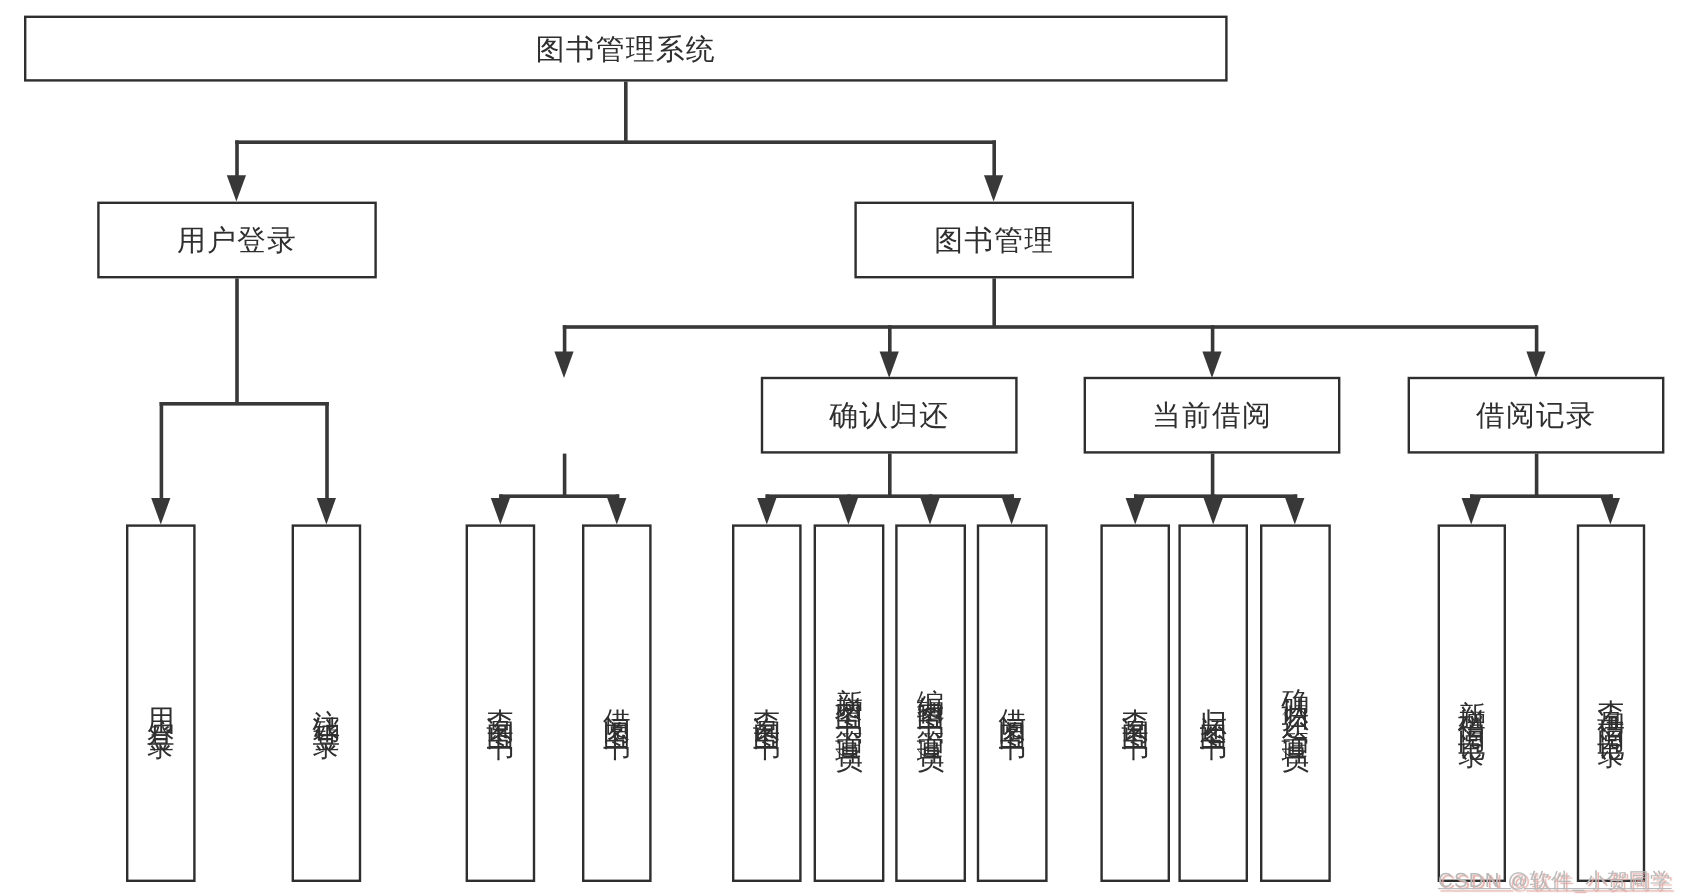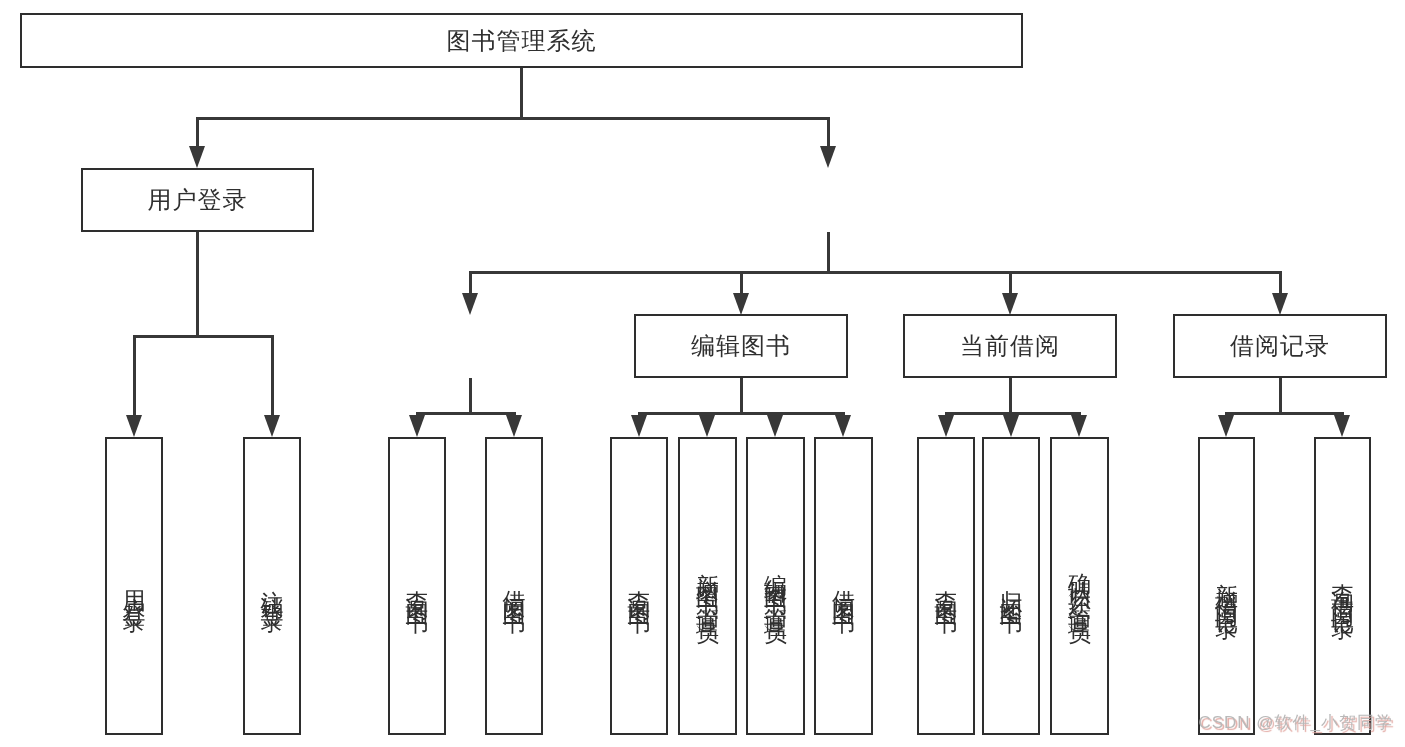--- a/index.html
+++ b/index.html
@@ -37,63 +37,65 @@
   .vline{width:2.5px;}
   .arrow{
     position:absolute;
     width:0;height:0;
     border-left:8px solid transparent;
     border-right:8px solid transparent;
     border-top:22px solid #383838;
   }
   .watermark{
     position:absolute;
-    right:12px;bottom:13px;
+    right:12px;bottom:2px;
     font-size:17px;
     color:#b9b9b9;
     text-shadow:2px 2px 1px #e2a8a2;
     letter-spacing:1px;
     z-index:5;
+    text-decoration:underline;
   }
 </style>
 </head>
 <body>
 
 <div class="canvas">
 
   <div class="node" style="left:20px;top:13px;width:1003px;height:55px">图书管理系统</div>
 
   <div class="vline" style="left:520px;top:68px;height:50px"></div>
   <div class="hline" style="left:196px;top:117px;width:634px"></div>
   <div class="vline" style="left:196px;top:117px;height:31px"></div>
   <div class="arrow" style="left:189px;top:146px"></div>
   <div class="vline" style="left:827px;top:117px;height:31px"></div>
   <div class="arrow" style="left:820px;top:146px"></div>
 
   <div class="node" style="left:81px;top:168px;width:233px;height:64px">用户登录</div>
+  <div class="node" style="left:712px;top:168px;width:233px;height:64px">图书管理</div>
 
   <div class="vline" style="left:196px;top:232px;height:105px"></div>
   <div class="hline" style="left:133px;top:335px;width:141px"></div>
   <div class="vline" style="left:133px;top:335px;height:82px"></div>
   <div class="arrow" style="left:126px;top:415px"></div>
   <div class="vline" style="left:271px;top:335px;height:82px"></div>
   <div class="arrow" style="left:264px;top:415px"></div>
 
   <div class="vline" style="left:827px;top:232px;height:41px"></div>
   <div class="hline" style="left:469px;top:271px;width:812px"></div>
   <div class="vline" style="left:469px;top:271px;height:24px"></div>
   <div class="arrow" style="left:462px;top:293px"></div>
   <div class="vline" style="left:740px;top:271px;height:24px"></div>
   <div class="arrow" style="left:733px;top:293px"></div>
   <div class="vline" style="left:1009px;top:271px;height:24px"></div>
   <div class="arrow" style="left:1002px;top:293px"></div>
   <div class="vline" style="left:1279px;top:271px;height:24px"></div>
   <div class="arrow" style="left:1272px;top:293px"></div>
 
-  <div class="node" style="left:634px;top:314px;width:214px;height:64px">编辑图书</div>
+  <div class="node" style="left:634px;top:314px;width:214px;height:64px">确认归还</div>
   <div class="node" style="left:1173px;top:314px;width:214px;height:64px">借阅记录</div>
   <div class="node" style="left:903px;top:314px;width:214px;height:64px">当前借阅</div>
 
   <div class="vline" style="left:469px;top:378px;height:35px"></div>
   <div class="hline" style="left:416px;top:412px;width:100px"></div>
   <div class="vline" style="left:416px;top:412px;height:6px"></div>
   <div class="arrow" style="left:409px;top:415px"></div>
   <div class="vline" style="left:513px;top:412px;height:6px"></div>
   <div class="arrow" style="left:506px;top:415px"></div>
 

